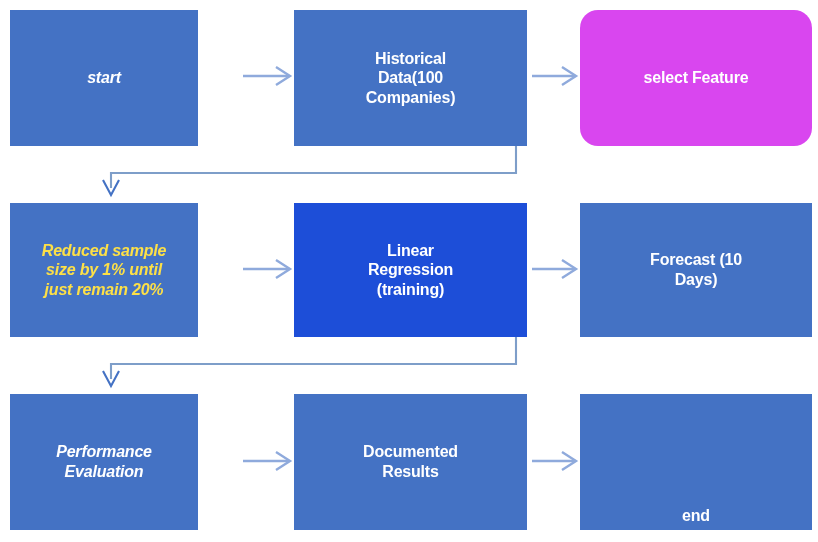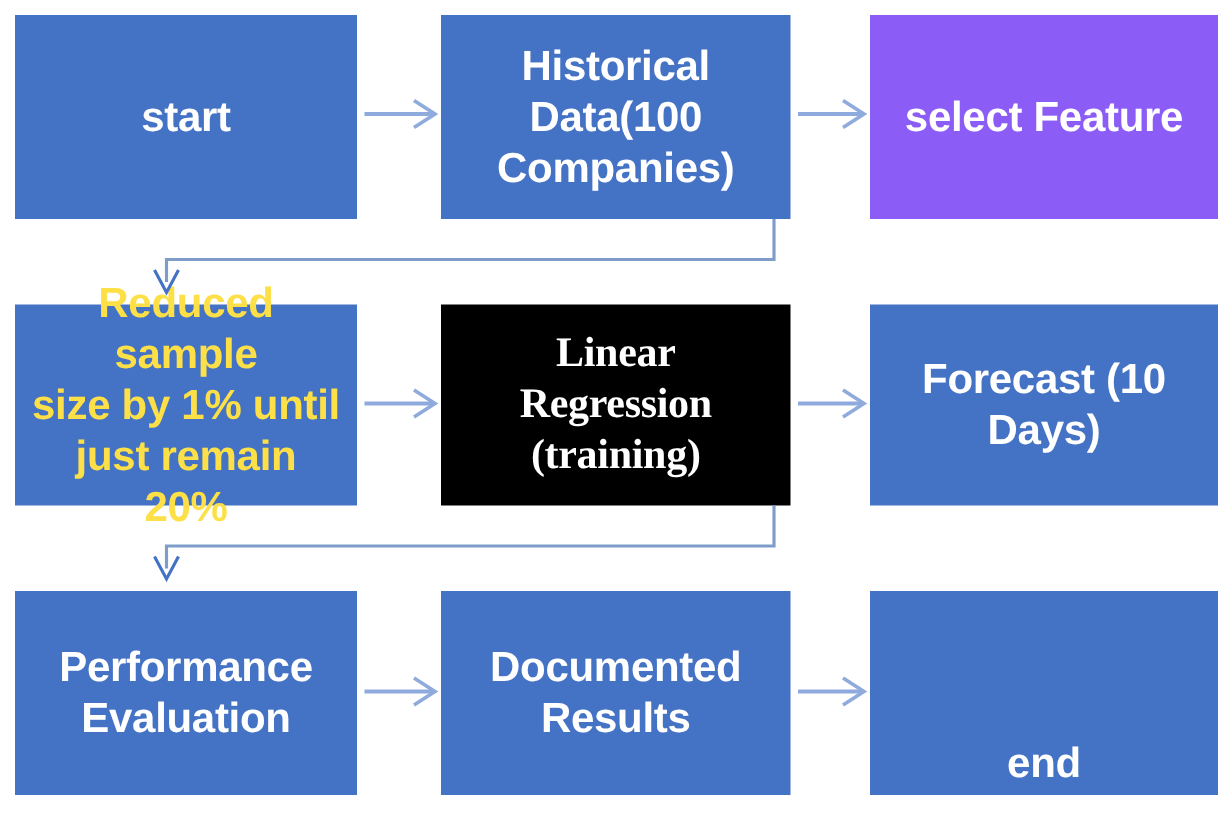--- a/index.html
+++ b/index.html
@@ -20,30 +20,30 @@
   }
   .node {
     position: absolute;
     background: #4472C4;
     color: #ffffff;
     display: flex;
     align-items: center;
     justify-content: center;
     text-align: center;
     font-weight: bold;
-    font-size: 28px;
+    font-size: 16px;
     line-height: 1.22;
     letter-spacing: -0.2px;
     padding: 4px 10px;
     box-sizing: border-box;
     white-space: pre-line;
     -webkit-font-smoothing: antialiased;
   }
   
-  .col-1 { left: 10px;  width: 228px; }
+  .col-1 { left: 10px;  width: 188px; font-style: italic; }
   .col-2 { left: 294px; width: 233px; }
   .col-3 { left: 580px; width: 232px; }
   
   .row-1 { top: 10px;  height: 136px; }
   .row-2 { top: 203px; height: 134px; }
   .row-3 { top: 394px; height: 136px; }
 
   .node .node-label {
     display: block;
     white-space: pre-line;
@@ -69,31 +69,31 @@
   <div class="node col-1 row-1" style="background: rgb(68, 114, 196); color: rgb(255, 255, 255);">
     <span class="node-label">start</span>
   </div>
 
   <div class="node col-2 row-1" style="background: rgb(68, 114, 196); color: rgb(255, 255, 255);">
     <span class="node-label">Historical
 Data(100
 Companies)</span>
   </div>
 
-  <div class="node col-3 row-1" style="background: #8b5cf6; color: rgb(255, 255, 255);">
+  <div class="node col-3 row-1" style="background: #d946ef; color: rgb(255, 255, 255); border-radius: 18px;">
     <span class="node-label">select Feature</span>
   </div>
 
   <div class="node col-1 row-2" style="background: rgb(68, 114, 196); color: #fde047;">
     <span class="node-label">Reduced sample
 size by 1% until
 just remain 20%</span>
   </div>
 
-  <div class="node col-2 row-2" style="background: #000000; color: rgb(255, 255, 255); font-family: Liberation Serif, serif;">
+  <div class="node col-2 row-2" style="background: #1d4ed8; color: rgb(255, 255, 255);">
     <span class="node-label">Linear
 Regression
 (training)</span>
   </div>
 
   <div class="node col-3 row-2" style="background: rgb(68, 114, 196); color: rgb(255, 255, 255);">
     <span class="node-label">Forecast (10
 Days)</span>
   </div>
 

